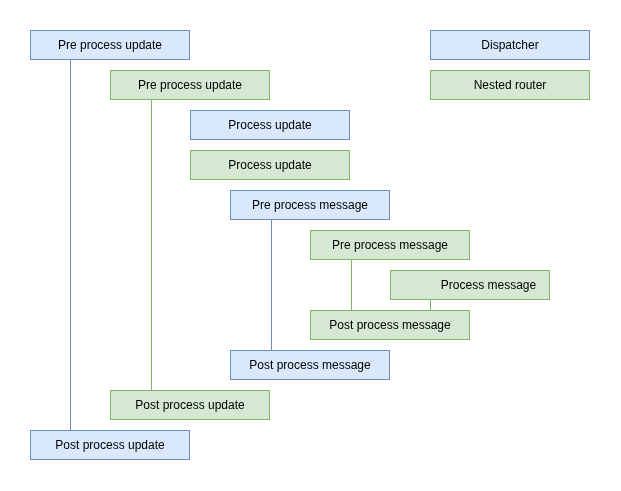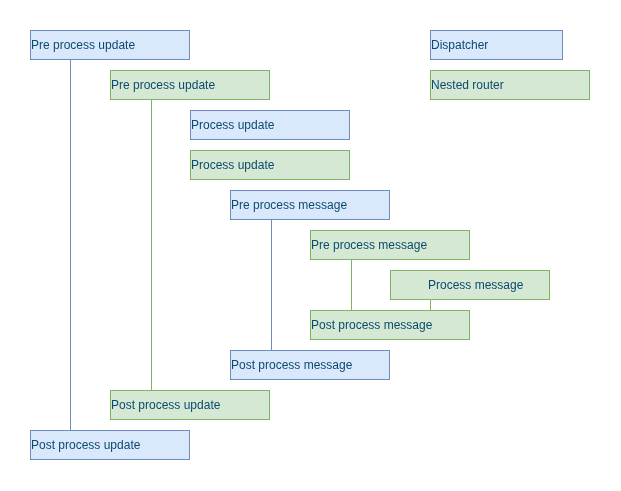--- a/index.html
+++ b/index.html
@@ -15,24 +15,24 @@
     width: 621px;
     height: 491px;
     background: #ffffff;
     overflow: hidden;
   }
   .node {
     position: absolute;
     box-sizing: border-box;
     display: flex;
     align-items: center;
-    justify-content: flex-start;
+    justify-content: center;
     font-size: 12px;
     line-height: 1.2;
-    color: #0c4a6e;
+    color: #000000;
     text-align: center;
     border-width: 1px;
     border-style: solid;
     white-space: nowrap;
   }
   .node.blue {
     background: #dae8fc;
     border-color: #6c8ebf;
   }
   .node.green {
@@ -88,20 +88,20 @@
         <span>Post process message</span>
       </div>
       <div class="node green" style="left: 110px; top: 390px; width: 160px; height: 30px;">
         <span>Post process update</span>
       </div>
       <div class="node blue" style="left: 30px; top: 430px; width: 160px; height: 30px;">
         <span>Post process update</span>
       </div>
     </div>
   <div id="legend-layer">
-      <div class="node blue" style="left: 430px; top: 30px; width: 133px; height: 30px;">
+      <div class="node blue" style="left: 430px; top: 30px; width: 160px; height: 30px;">
         <span>Dispatcher</span>
       </div>
       <div class="node green" style="left: 430px; top: 70px; width: 160px; height: 30px;">
         <span>Nested router</span>
       </div>
     </div>
 </div>
 
 </body></html>

